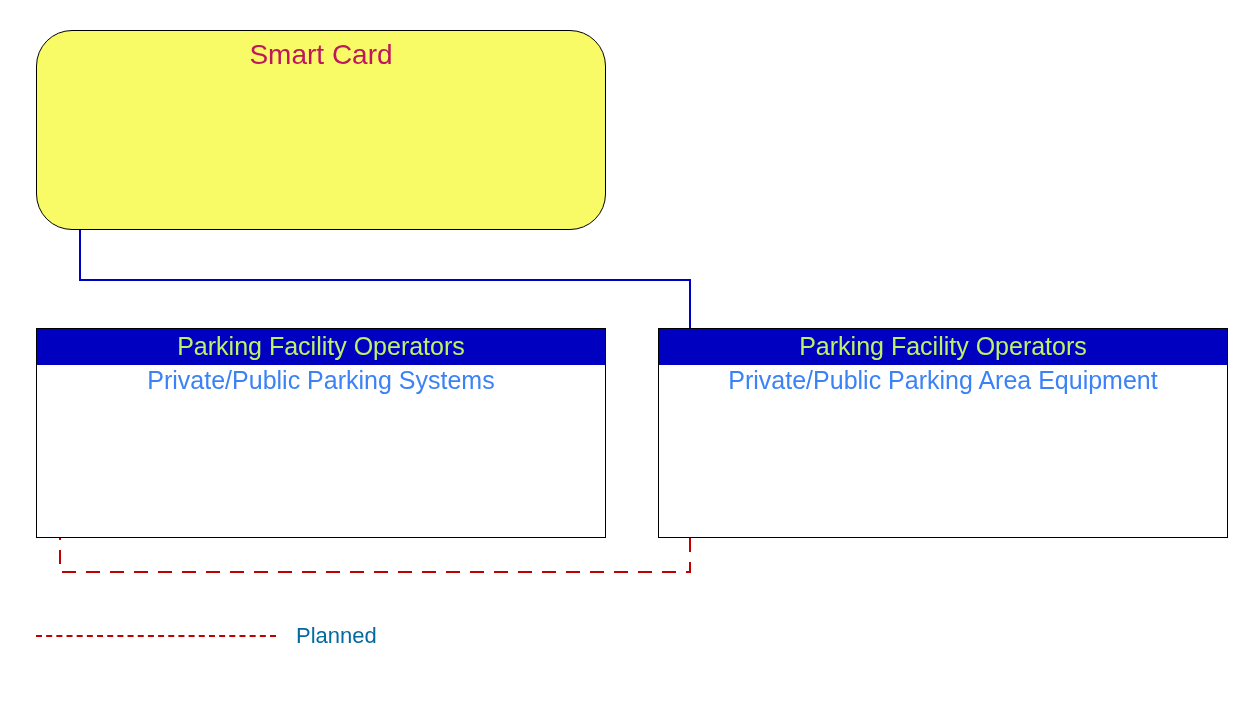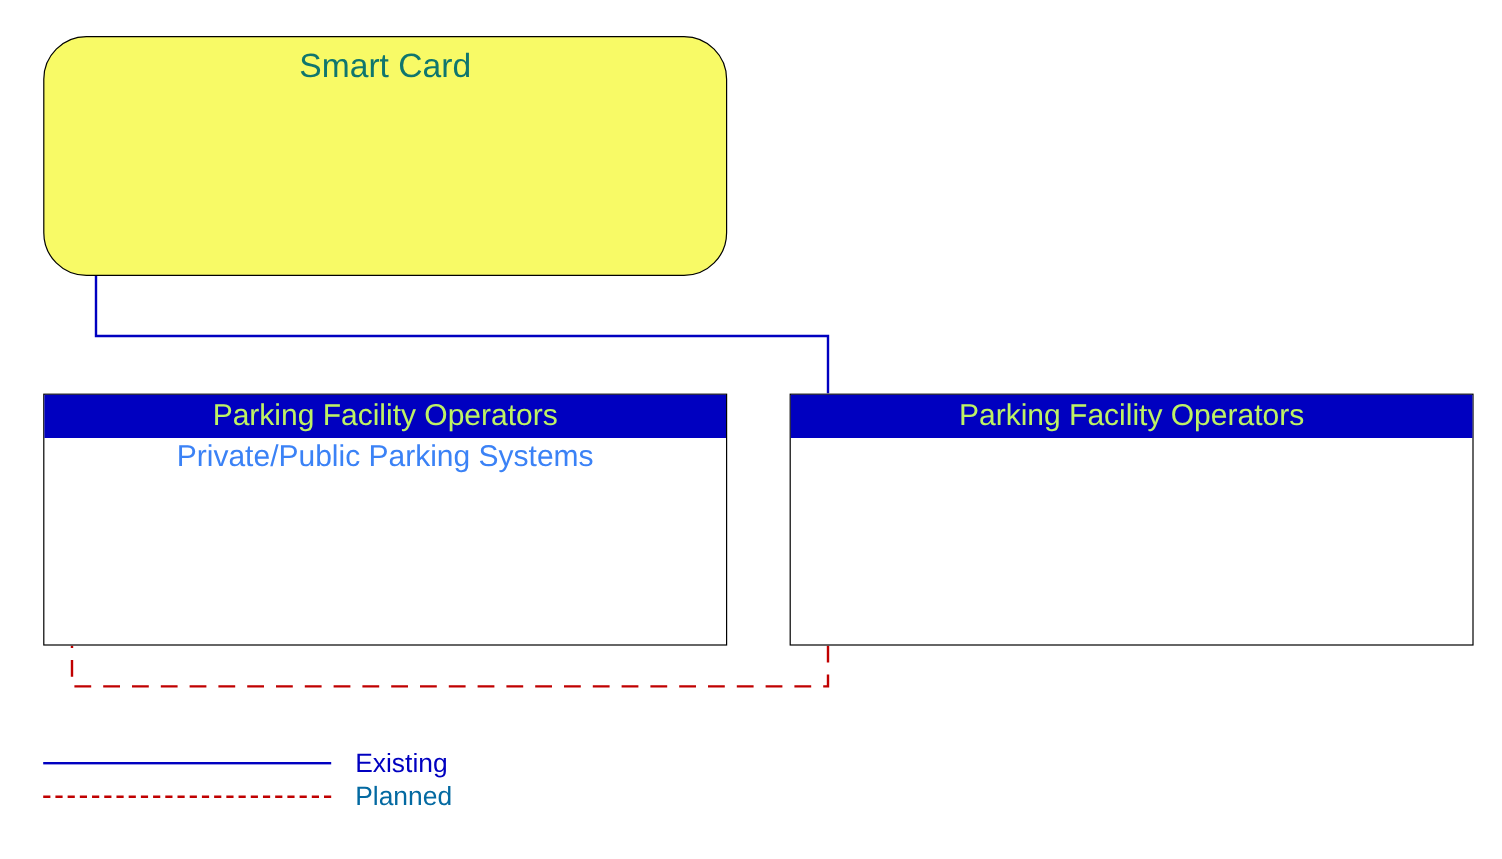--- a/index.html
+++ b/index.html
@@ -18,21 +18,21 @@
   .smart-card {
     position: absolute;
     border: 1.5px solid #000;
     border-radius: 36px;
     text-align: center;
     box-sizing: border-box;
   }
   .smart-card .title {
     font-size: 28px;
     margin-top: 8px;
-    color: #0f766e;
+    color: #be185d;
   }
   .entity-box {
     position: absolute;
     border: 1.5px solid #000;
     background: #fff;
     box-sizing: border-box;
   }
   .entity-header {
     color: #bef264;
     font-size: 25px;
@@ -84,26 +84,23 @@
     <div class="title">Smart Card</div>
   </div>
 
   <div class="entity-box" style="left: 36px; top: 328px; width: 570px; height: 210px;">
     <div class="entity-header" style="background: rgb(0, 0, 192);">Parking Facility Operators</div>
     <div class="entity-sub">Private/Public Parking Systems</div>
   </div>
 
   <div class="entity-box" style="left: 658px; top: 328px; width: 570px; height: 210px;">
     <div class="entity-header" style="background: rgb(0, 0, 192);">Parking Facility Operators</div>
+    <div class="entity-sub">Private/Public Parking Area Equipment</div>
   </div>
 
   <div class="legend">
-    <div class="legend-row">
-      <div class="legend-line" style="border-top: 2px solid rgb(0, 0, 192);"></div>
-      <div class="legend-label" style="color: rgb(0, 0, 192);">Existing</div>
-    </div>
     <div class="legend-row">
       <div class="legend-line" style="border-top: 2px dashed rgb(192, 0, 0);"></div>
       <div class="legend-label" style="color: #0369a1;">Planned</div>
     </div>
   </div>
 
 </div>
 
 </body></html>

